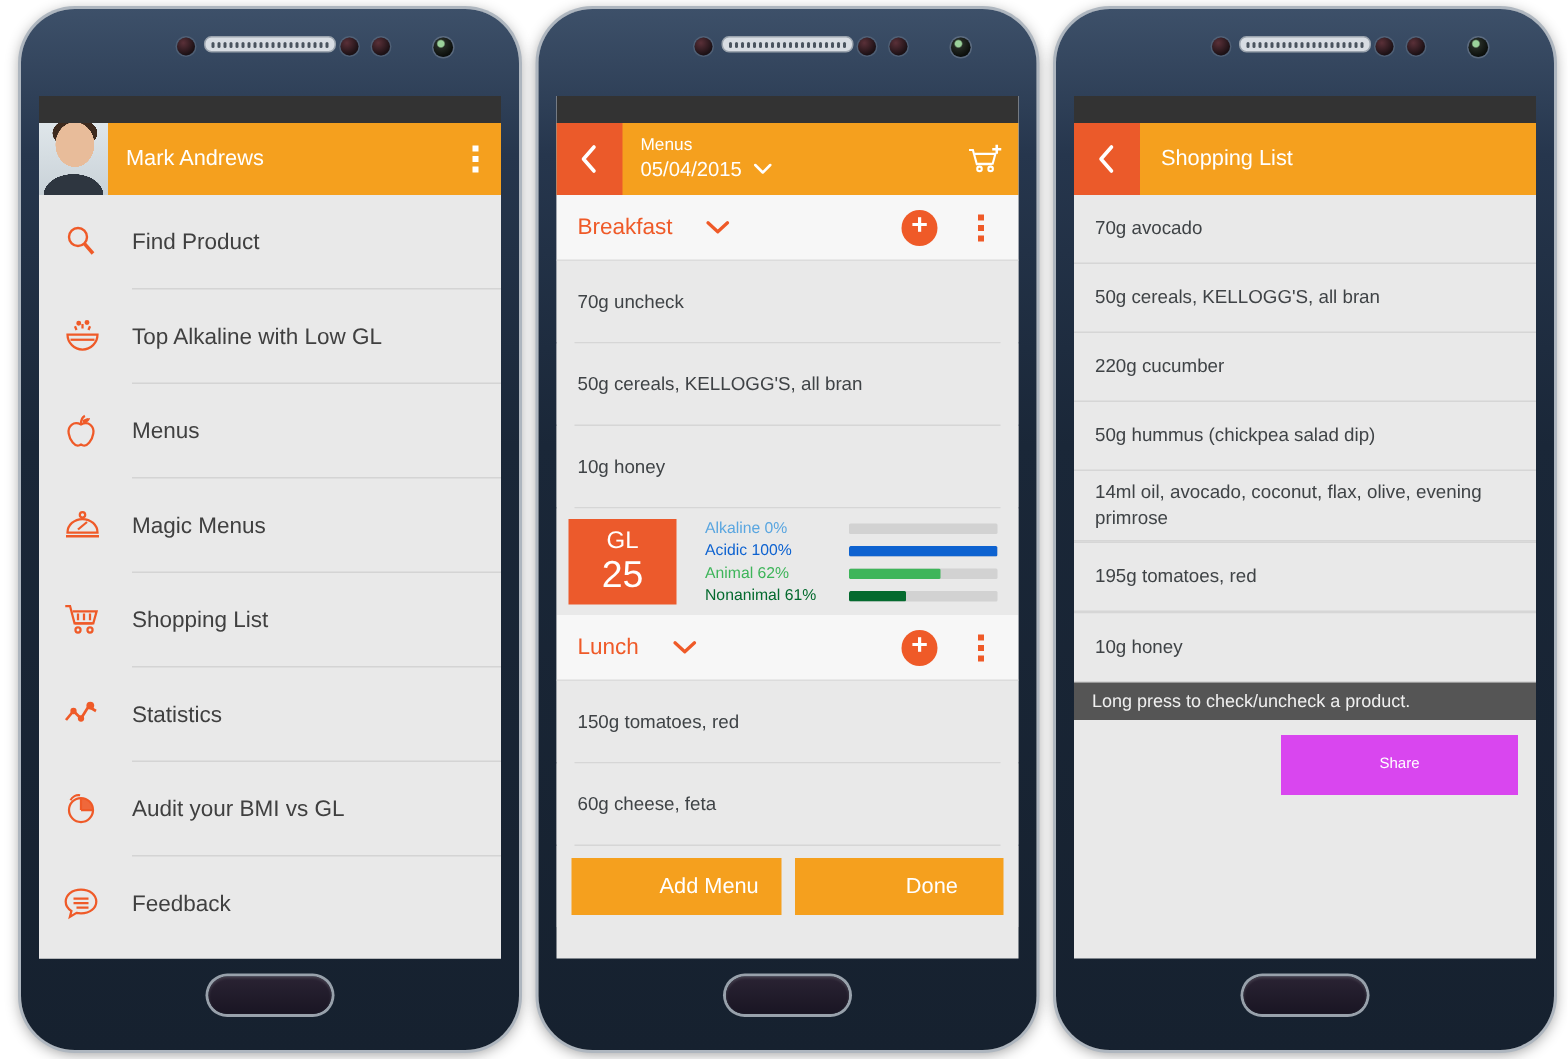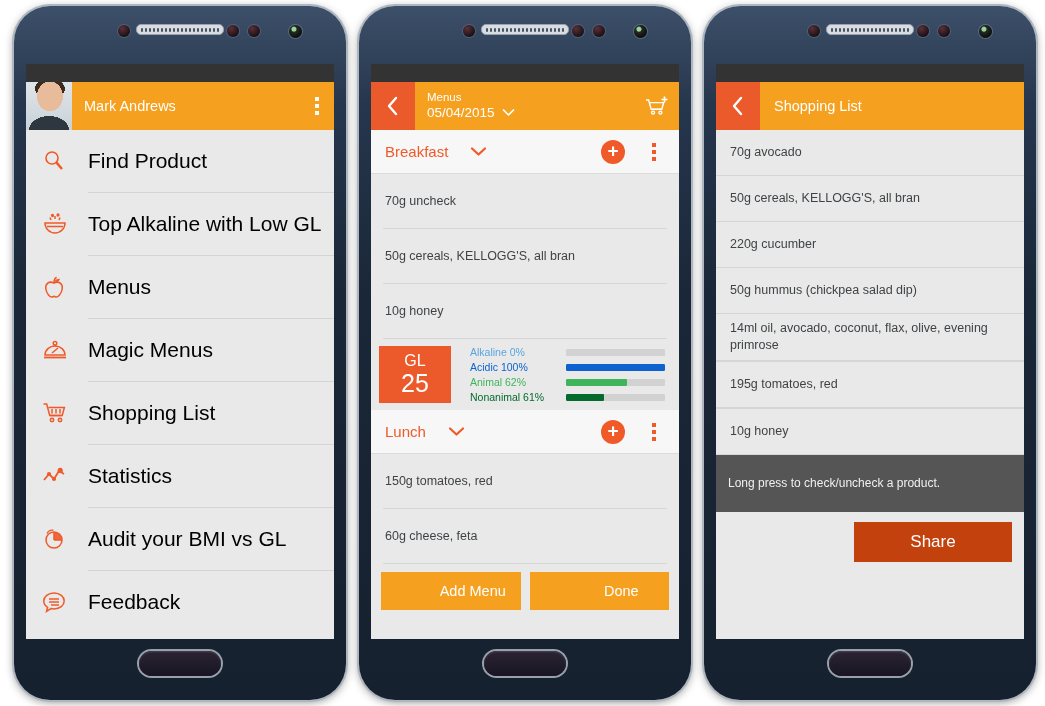--- a/index.html
+++ b/index.html
@@ -49,21 +49,21 @@
       radial-gradient(ellipse 20px 14px at 50% 100%, #2e3640 0 99%, transparent 100%),
       linear-gradient(180deg,#dfe6ea,#c9d2d8);}
   .p1head .name{flex:1;display:flex;align-items:center;padding-left:12px;font-size:14.5px;color:#fff;}
   .kebab{width:34px;display:flex;flex-direction:column;align-items:center;justify-content:center;gap:3px;}
   .kebab i{display:block;width:4px;height:4px;background:#fff;}
   .kebab.orange i{background:#ef5a28;}
 
   .drawer{background:#e9e9e9;height:527px;}
   .ditem{display:flex;align-items:center;height:62px;padding:0 0 0 16px;box-sizing:border-box;}
   .ditem .ic{width:46px;flex:0 0 46px;display:flex;align-items:center;}
-  .ditem .lbl{font-size:21px;color:#000000;}
+  .ditem .lbl{font-size:15px;color:#404040;}
   .dsep{height:1px;background:#d4d4d4;margin-left:62px;}
 
   
   .p2head{display:flex;align-items:stretch;height:48px;background:#f5a01e;}
   .backbtn{width:44px;background:#eb5a2a;display:flex;align-items:center;justify-content:center;}
   .p2head .titles{flex:1;display:flex;flex-direction:column;justify-content:center;padding-left:12px;}
   .p2head .t1{font-size:11.5px;color:#fff;line-height:1.25;}
   .p2head .t2{font-size:13.5px;color:#fff;line-height:1.25;display:flex;align-items:center;gap:7px;}
   .carticon{width:44px;display:flex;align-items:center;justify-content:center;}
 
@@ -94,24 +94,24 @@
   .btnrow{display:flex;gap:9px;padding:8px 10px;background:#e9e9e9;}
   .btnrow .b{flex:1;height:38px;background:#f5a01e;color:#fff;display:flex;align-items:center;
              justify-content:center;font-size:14.5px;padding-left:44px;}
 
   
   .p3head{display:flex;align-items:stretch;height:48px;background:#f5a01e;}
   .p3head .ttl{flex:1;display:flex;align-items:center;padding-left:14px;font-size:14.5px;color:#fff;}
   .slitem{min-height:45px;display:flex;align-items:center;padding:6px 14px;font-size:12.5px;color:#3f4346;
           background:#e9e9e9;box-sizing:border-box;line-height:1.35;}
   .slsep{height:1px;background:#d6d6d6;}
-  .toast{height:25px;background:#555555;color:#f0f0f0;display:flex;align-items:center;padding:16px 12px;font-size:12px;}
+  .toast{height:25px;background:#555555;color:#f0f0f0;display:flex;align-items:center;padding:0 12px;font-size:12px;}
   .sharerow{height:60px;background:#e9e9e9;display:flex;align-items:center;justify-content:flex-end;padding:0 12px;}
-  .sharebtn{width:158px;height:40px;background:#c2410c;color:#fff;display:flex;align-items:center;
-            justify-content:center;font-size:17px;}
+  .sharebtn{width:158px;height:40px;background:#d946ef;color:#fff;display:flex;align-items:center;
+            justify-content:center;font-size:10px;}
 </style>
 </head>
 <body>
 
 <div class="stage">
 
   <div class="phone p1">
     <div class="bezel-top">
       <div class="grille">
         <i></i>

